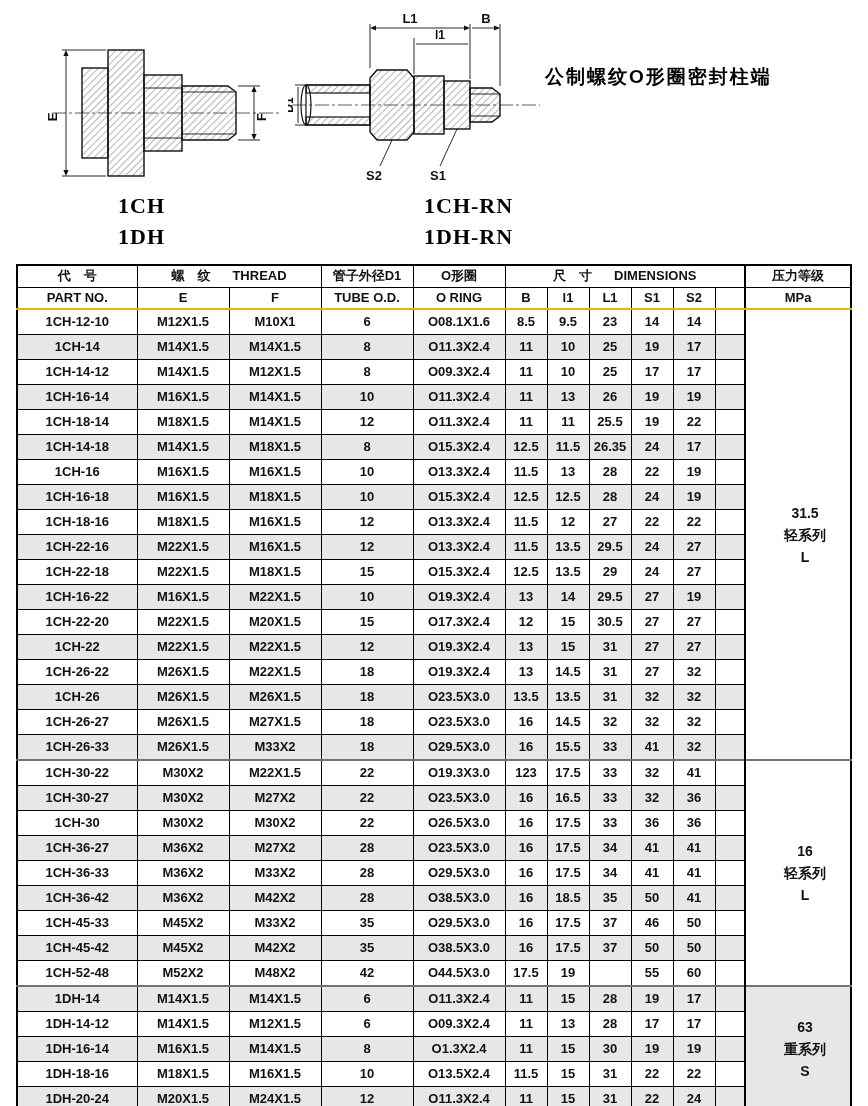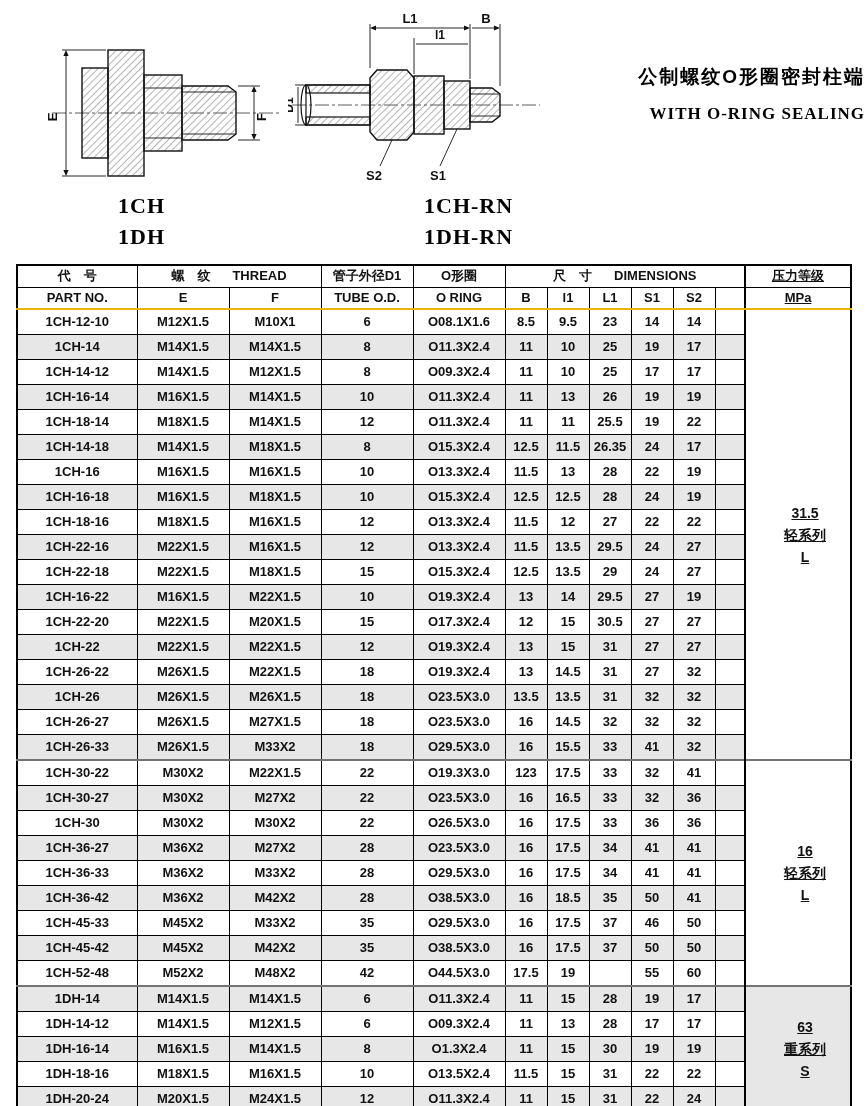--- a/index.html
+++ b/index.html
@@ -10,37 +10,37 @@
   
   .drawing { position:absolute; }
   .drawing-left  { left:46px;  top:28px; }
   .drawing-right { left:288px; top:8px; }
 
   .captions { position:absolute; font-family:"Liberation Serif", serif;
               font-weight:bold; font-size:22px; line-height:31px; letter-spacing:1px; }
   .captions-left  { left:118px; top:190px; }
   .captions-right { left:404px; top:190px;margin-left:20px; }
 
-  .title-block { position:absolute; left:545px; top:64px; width:320px; text-align:right;
+  .title-block { position:absolute; left:545px; top:64px; width:320px; text-align:left;
                  font-weight:bold; }
   .title-cn { font-size:19px; letter-spacing:2px; margin-bottom:9px; }
   .title-en { font-size:17px; line-height:30px; letter-spacing:1px;
               font-family:"Liberation Serif", serif; }
 
   
   .spec-table { position:absolute; left:16px; top:264px; width:834px;
                 border-collapse:collapse; table-layout:fixed; border:2px solid #000; }
   .spec-table th, .spec-table td { border:1px solid #000; text-align:center; vertical-align:middle;
                 padding:0; white-space:nowrap; overflow:hidden; font-weight:bold; color:#111; }
   .spec-table thead th { height:22px; font-size:13px;text-align:center; }
   .spec-table thead tr:last-child th { border-bottom:2px solid #eab308; }
   .spec-table tbody td { height:24px; font-size:13px; line-height:24px; }
   .spec-table tbody tr.shaded td { background:#e7e7e7; }
   .spec-table tbody tr.group-start td { border-top:2px solid #737373; }
-  .spec-table td.pressure-col, .spec-table th.pressure-col { border-left:2px solid #000; background:#fff;text-decoration:underline; }
+  .spec-table td.pressure-col, .spec-table th.pressure-col { border-left:2px solid #000; background:#fff; }
   .pressure-col div { line-height:22px; font-size:14px;padding-left:14px; }
   .hgap { display:inline-block; width:22px; }
   svg text { font-family:"Liberation Sans", sans-serif; }
 </style>
 </head>
 <body>
 
 <div class="page">
 
   <svg class="drawing drawing-left" width="240" height="180" viewBox="0 0 240 180">
@@ -132,21 +132,20 @@
     <div>1CH</div>
     <div>1DH</div>
   </div>
   <div class="captions captions-right">
     <div>1CH-RN</div>
     <div>1DH-RN</div>
   </div>
 
   <div class="title-block">
     <div class="title-cn">公制螺纹O形圈密封柱端</div>
-    <div class="title-en">WITH O-RING SEALING</div>
   </div>
 
   <table class="spec-table">
     <colgroup>
       <col style="width:120px">
         <col style="width:92px">
         <col style="width:92px">
       <col style="width:92px">
         <col style="width:92px">
       <col style="width:42px">

